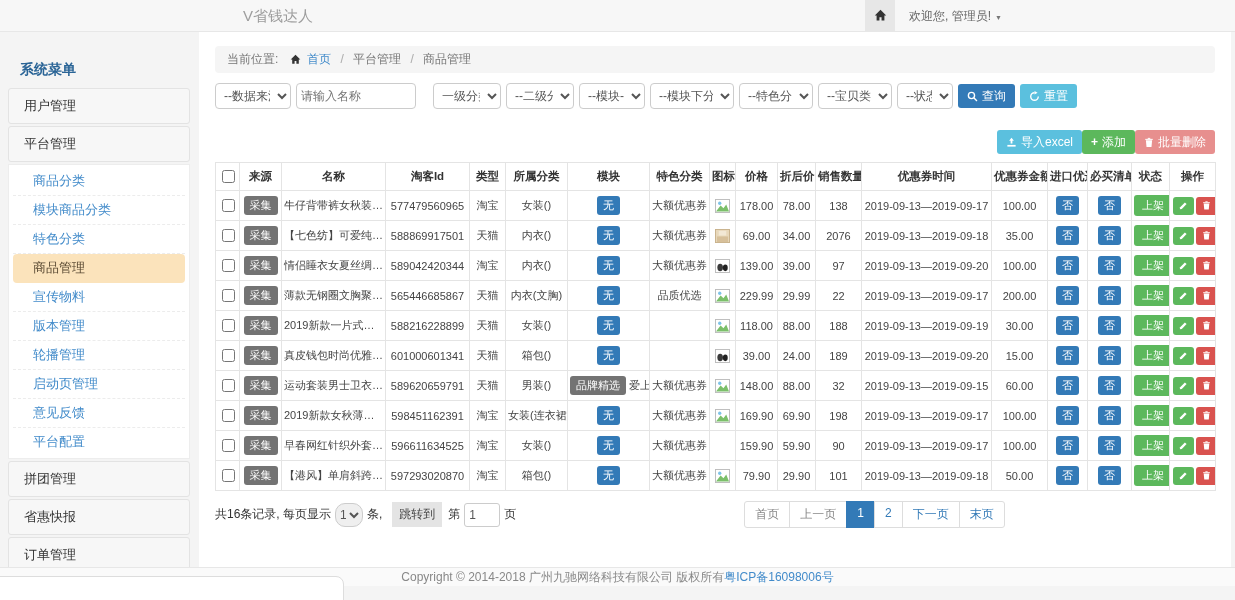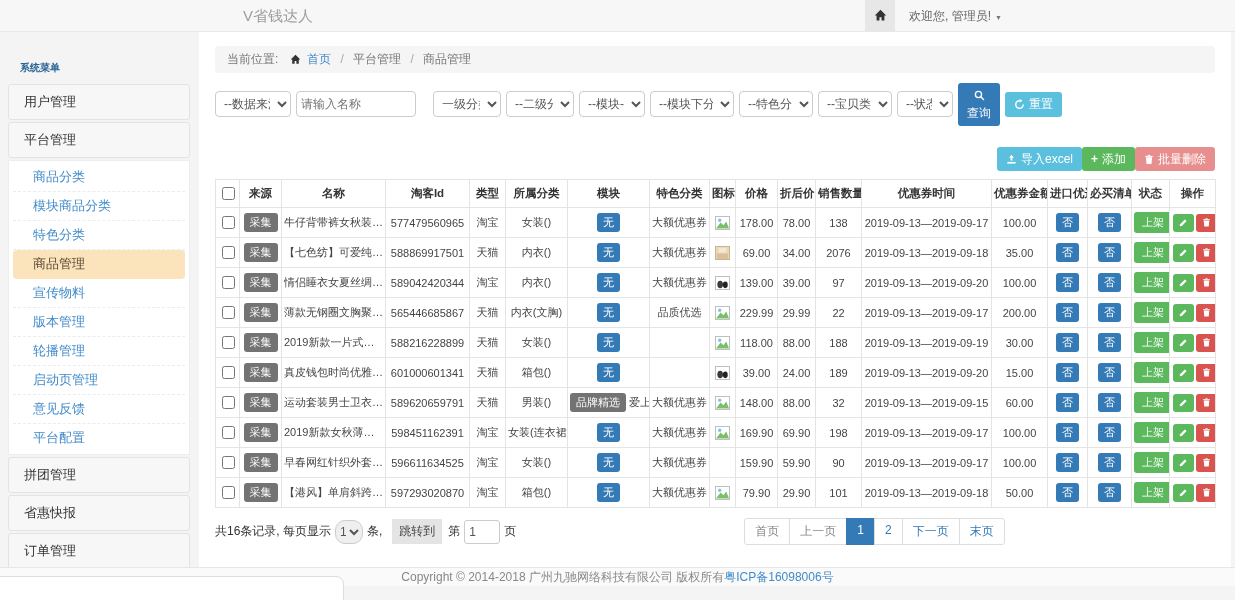--- a/index.html
+++ b/index.html
@@ -15,21 +15,21 @@
   .topbar { position:absolute; top:0; left:0; width:1235px; height:32px;
     background:#f7f7f7; border-bottom:1px solid #e7e7e7; }
   .brand { position:absolute; left:243px; top:7px; font-size:15px; color:#9d9d9d; }
   .top-right { position:absolute; left:865px; top:0; height:32px; display:flex; align-items:center; }
   .home-btn { width:30px; height:32px; background:#e7e7e7; display:flex; align-items:center; justify-content:center; color:#333; cursor:pointer; }
   .welcome { padding:0 14px; color:#666; cursor:pointer; }
   .caret { font-size:7px; color:#777; margin-left:4px; }
 
   
   .sidebar { position:absolute; left:8px; top:55px; width:182px; z-index:1; }
-  .sidebar-title { color:#2a6496; font-size:10px; font-weight:bold; padding:6px 12px 9px 12px; }
+  .sidebar-title { color:#2a6496; font-size:14px; font-weight:bold; padding:6px 12px 9px 12px; }
   .side-group { background:#f7f7f7; border:1px solid #e3e3e3; border-radius:3px;
     padding:8px 15px; margin-bottom:2px; color:#333; font-size:13px; cursor:pointer; }
   .side-sub { background:#fff; border:1px solid #ededed; margin-bottom:2px; padding:2px 4px; }
   .side-item { color:#428bca; font-size:13px; padding:5px 10px 5px 20px;
     border-bottom:1px dashed #ececec; cursor:pointer; }
   .side-item:last-child { border-bottom:none; }
   .side-item.active { background:#fbe3bb; border-radius:4px; color:#5a4a33; border-bottom-color:transparent; }
 
   
   .main { position:absolute; left:199px; top:32px; width:1032px; height:535px;
@@ -41,21 +41,21 @@
   .breadcrumb .ic { color:#333; margin:0 3px 0 8px; }
 
   .filter-row { margin-top:10px; display:flex; align-items:center; }
   .filter-row select, .filter-row input[type=text] {
     height:26px; border:1px solid #ccc; border-radius:4px; background:#fff;
     color:#555; font-size:12px; padding:2px 4px; margin-right:5px;
     font-family:"Liberation Sans","DejaVu Sans",sans-serif; }
   .btn { display:inline-flex; align-items:center; gap:4px; border:none; border-radius:3px;
     color:#fff; font-size:12px; padding:5px 9px; cursor:pointer; line-height:1.2;
     font-family:"Liberation Sans","DejaVu Sans",sans-serif; }
-  .btn-primary { background:#337ab7;flex-direction:column; }
+  .btn-primary { background:#337ab7; }
   .btn-info { background:#5bc0de; }
   .btn-success { background:#5cb85c; }
   .btn-danger-soft { background:#e78f8e; }
 
   .toolbar { margin-top:21px; display:flex; justify-content:flex-end; }
 
   table.grid { margin-top:8px; width:1000px; border-collapse:collapse; table-layout:fixed; font-size:11px; }
   table.grid th, table.grid td { border:1px solid #e4e4e4; text-align:center;
     padding:4px 2px; overflow:hidden; white-space:nowrap; }
   table.grid th { font-size:11.5px; font-weight:bold; color:#333; height:28px; }

